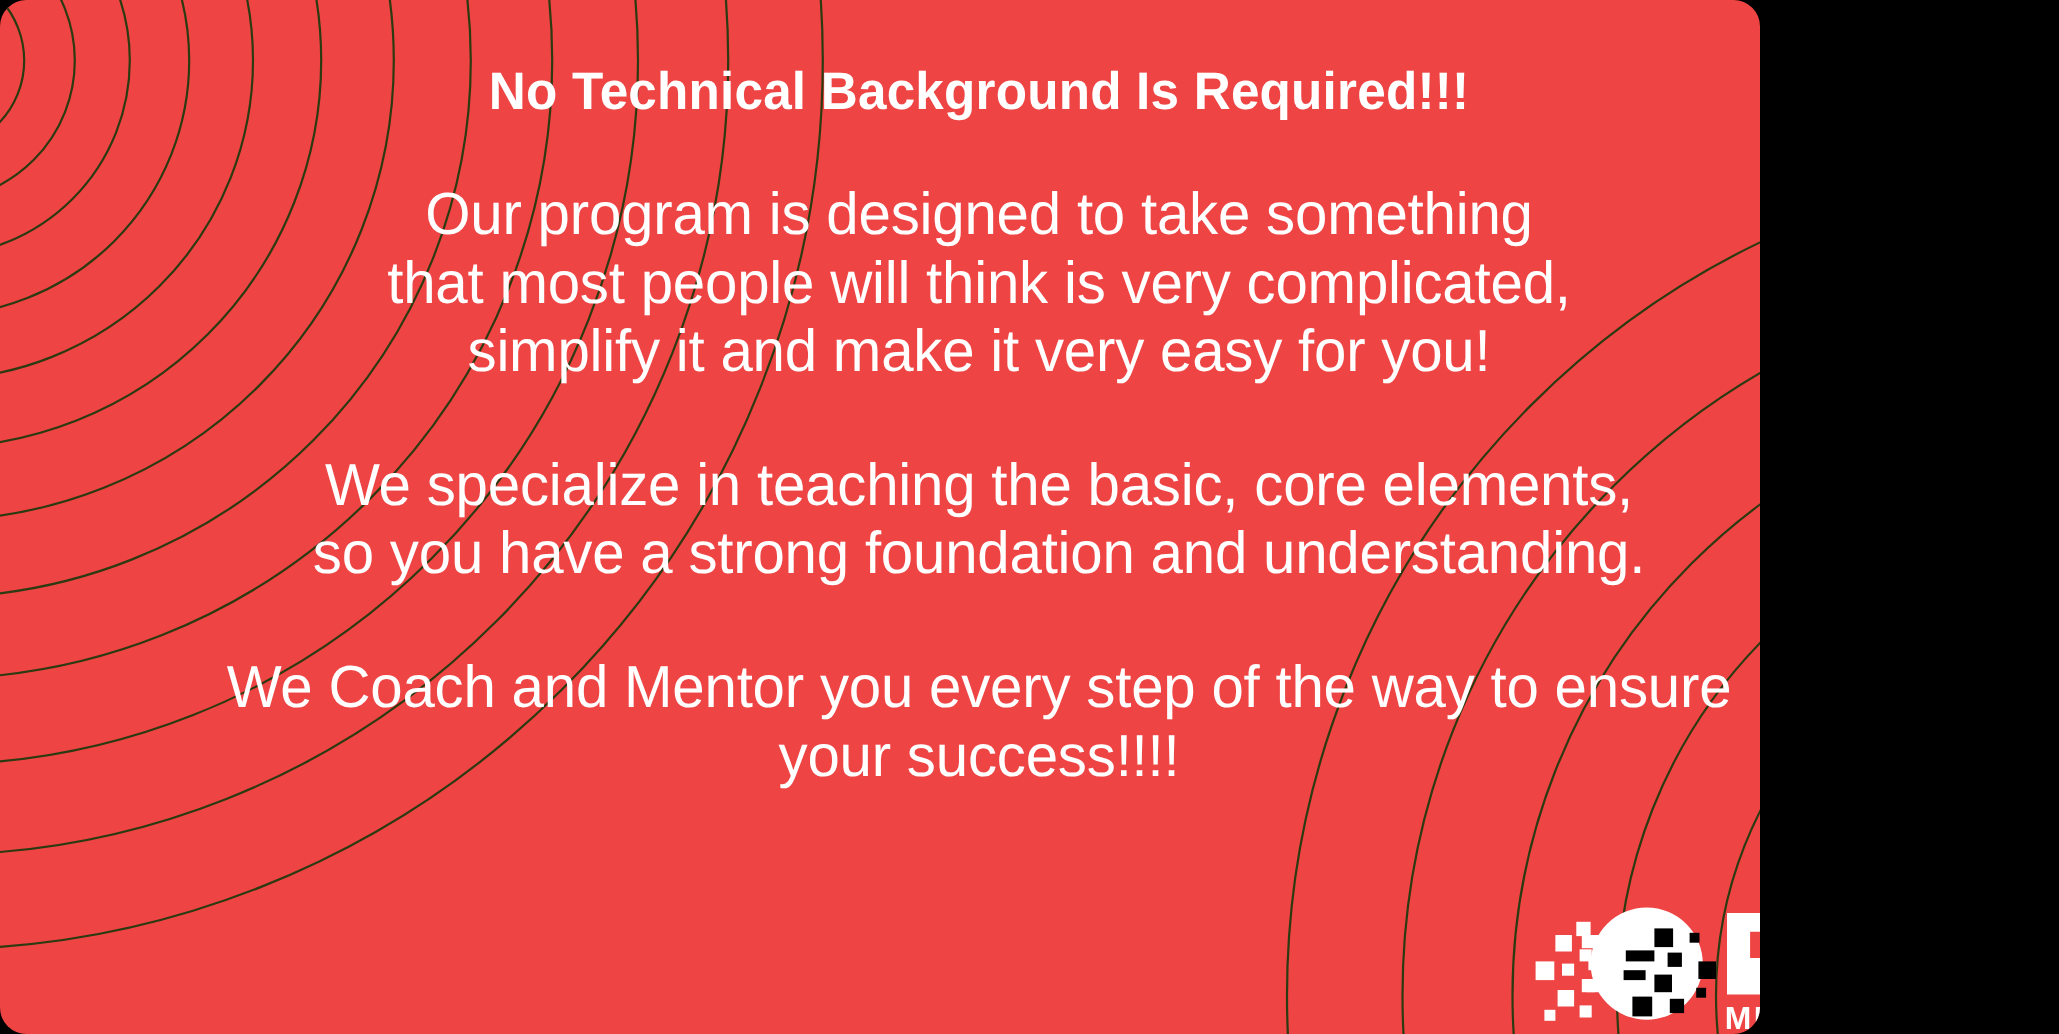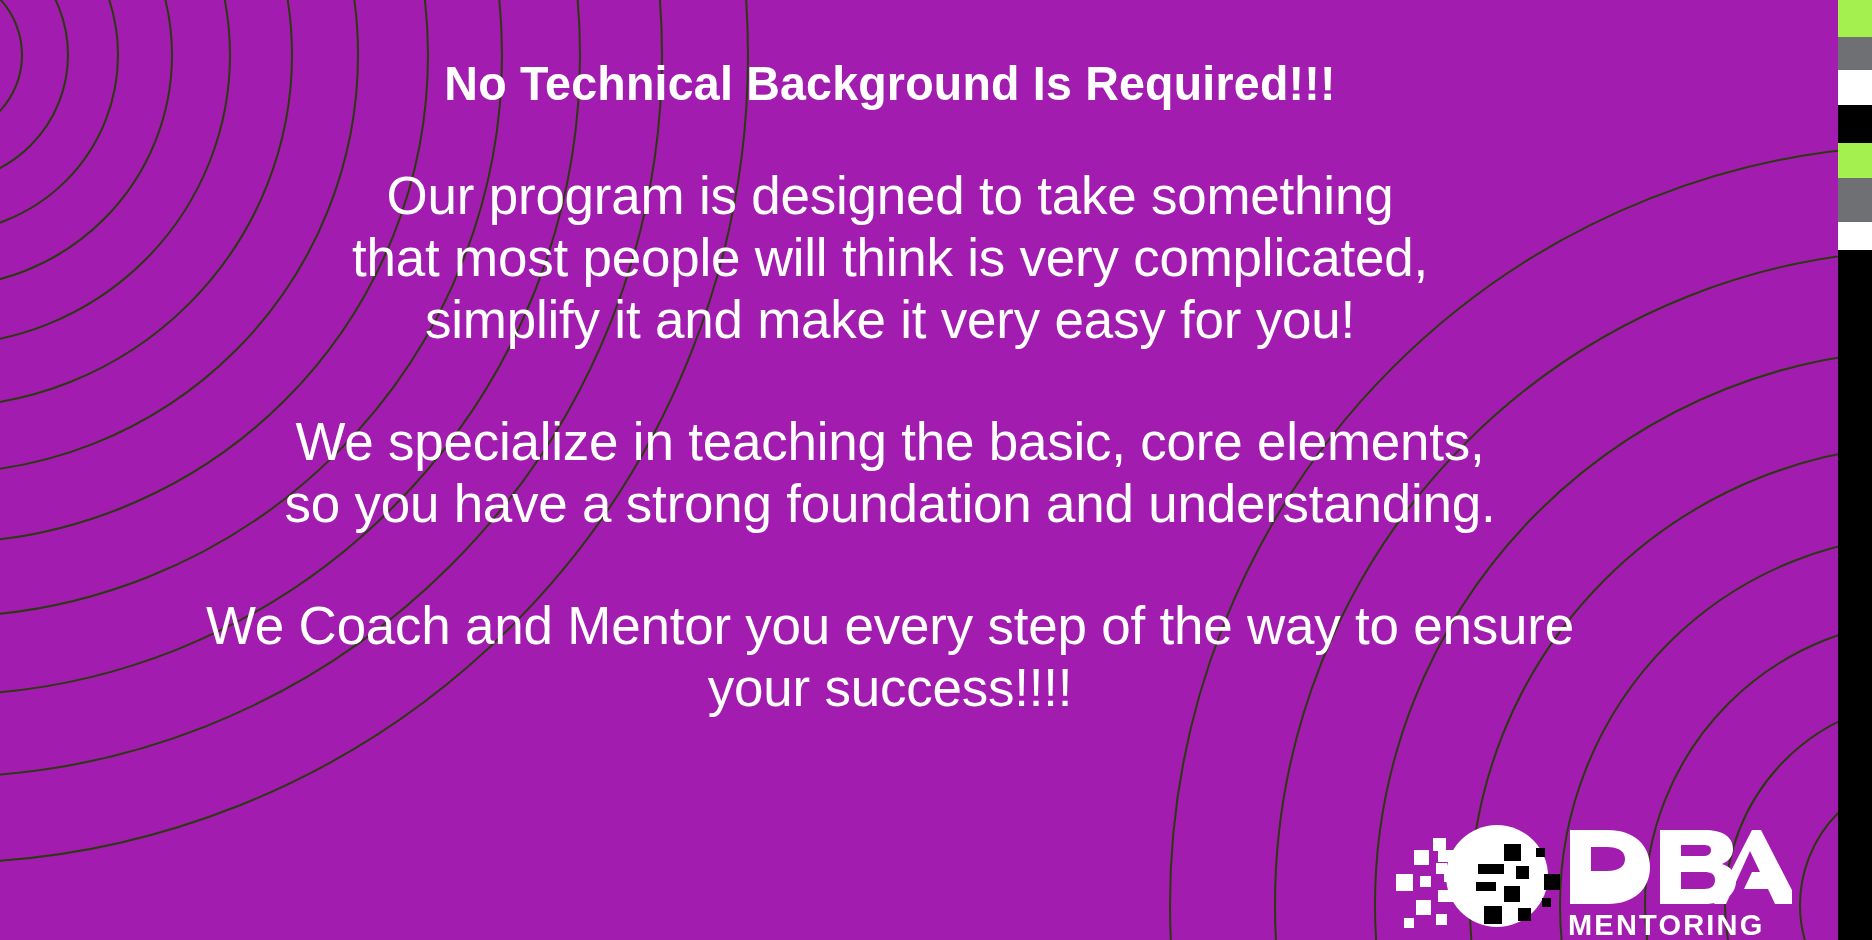--- a/index.html
+++ b/index.html
@@ -5,23 +5,24 @@
 <style>
   * { margin:0; padding:0; box-sizing:border-box; }
   html, body {
     width:1872px; height:940px;
     background:#000000;
     overflow:hidden;
     font-family:"Liberation Sans", sans-serif;
   }
   #slide {
     position:relative;
-    width:1872px; height:940px;
-    background:#a21caf;
+    width:1600px; height:940px;
+    background:#ef4444;
     overflow:hidden;
+    border-radius:24px;
   }
 
   
   .arc-layer {
     position:absolute;
     inset:0;
     pointer-events:none;
   }
   .arc-layer svg { display:block; width:1872px; height:940px; }
 

